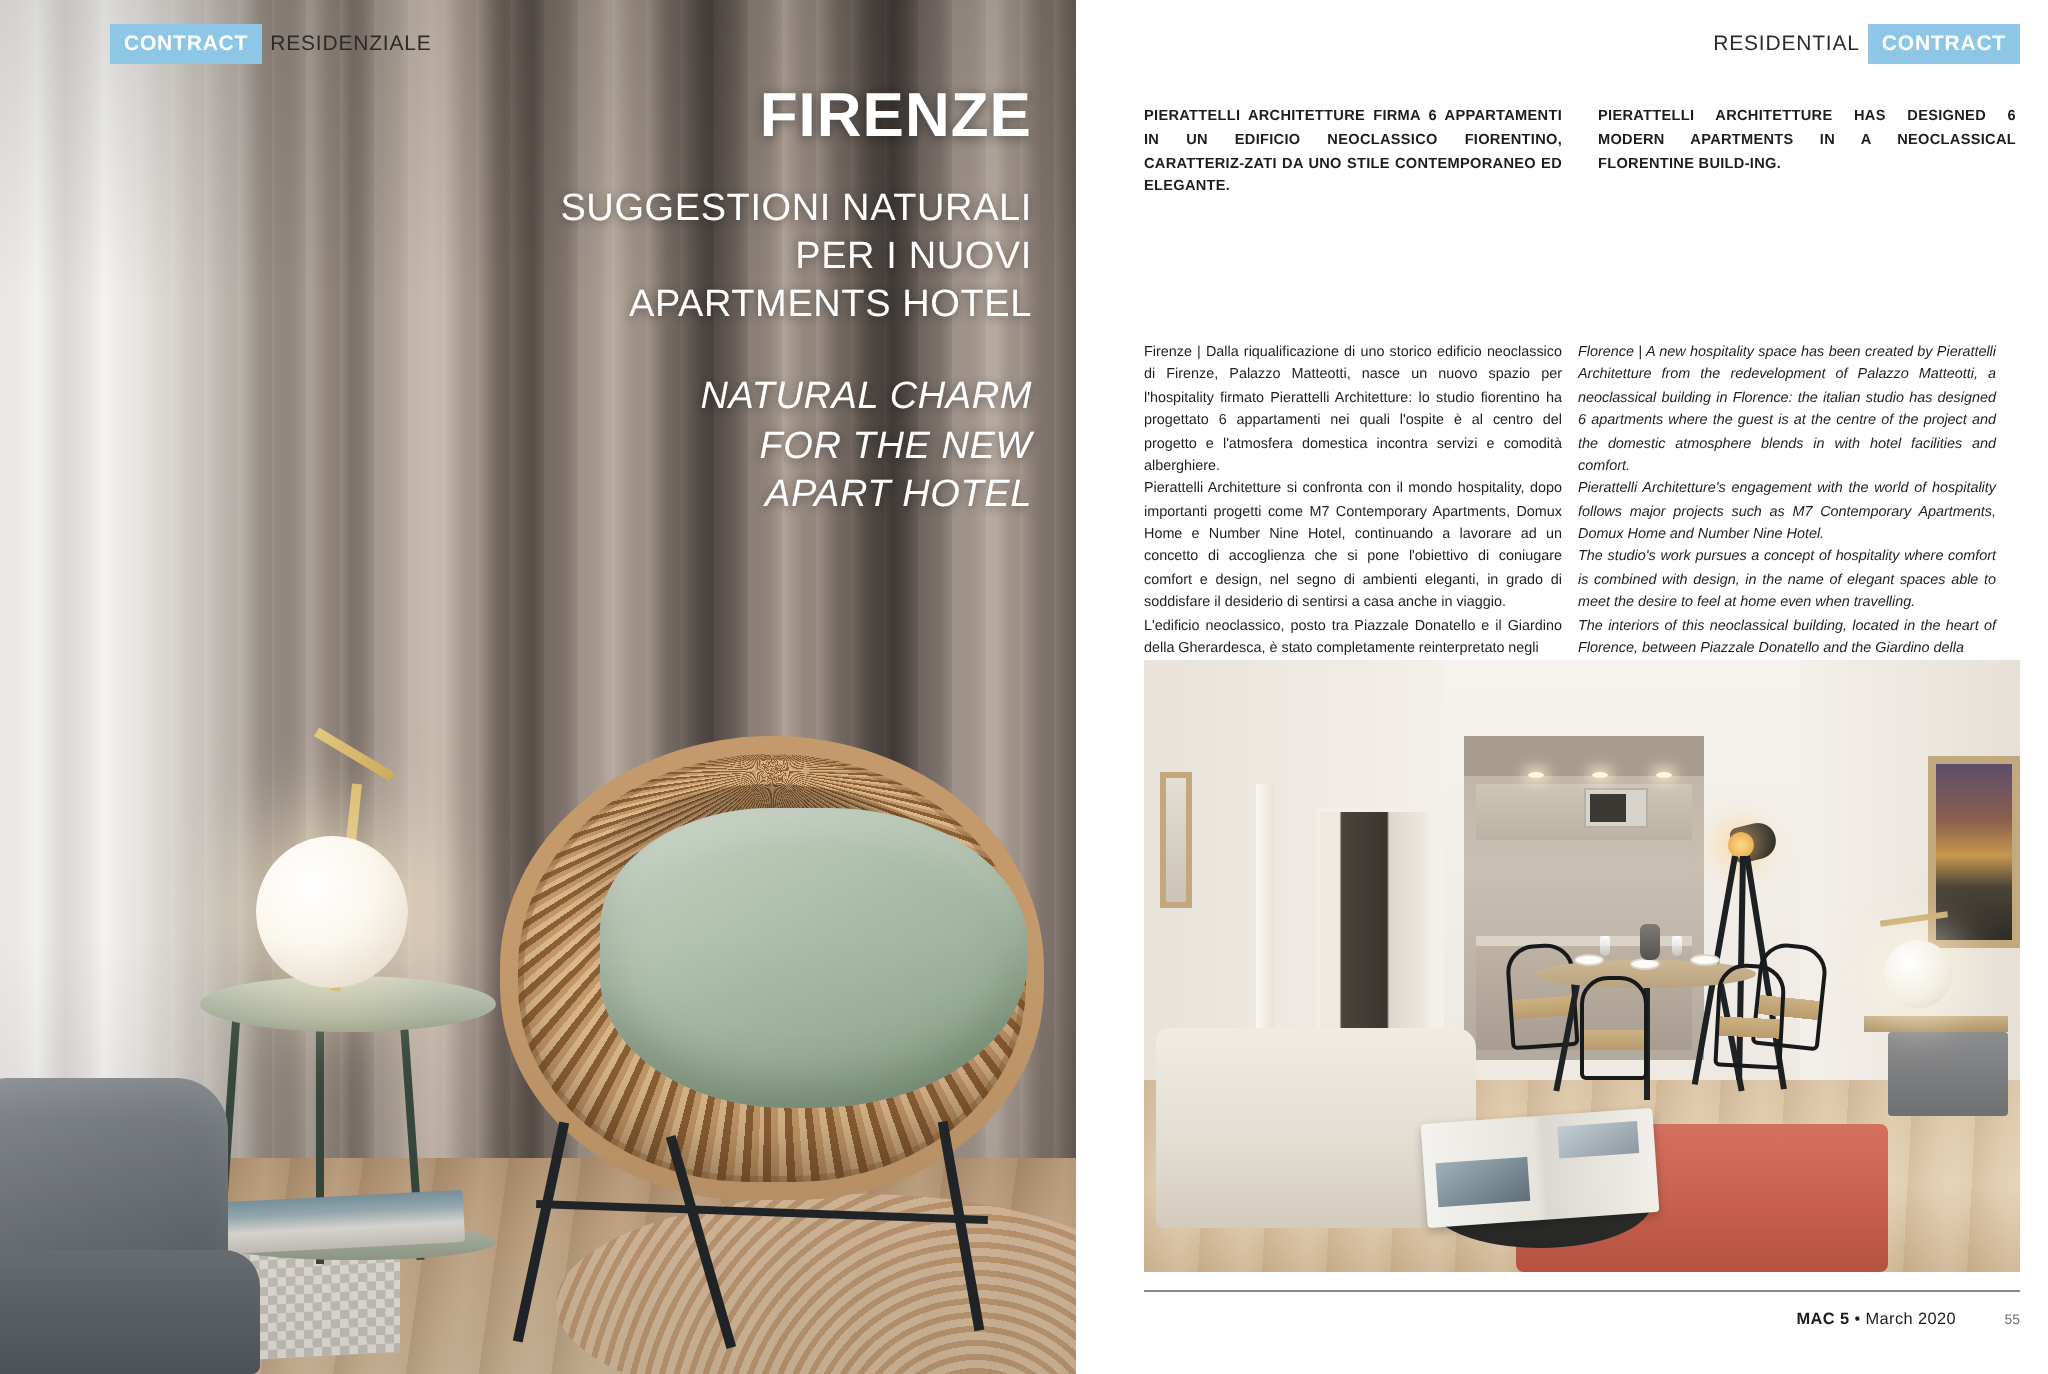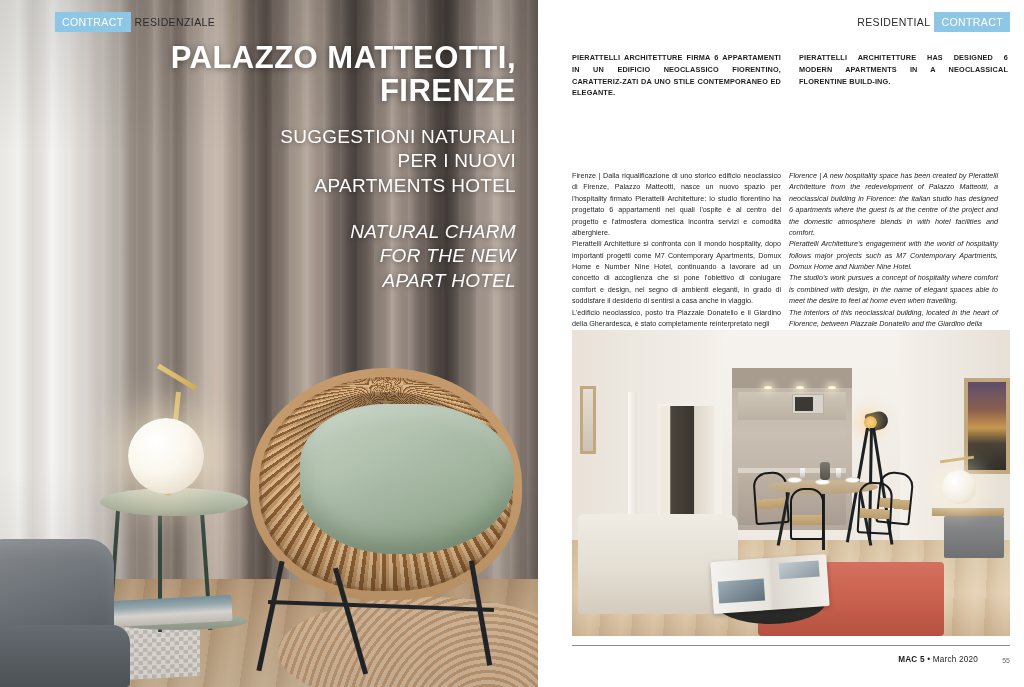--- a/index.html
+++ b/index.html
@@ -150,21 +150,21 @@
   .cl-bar { left:268px; top:604px; width:226px; height:4px; transform:rotate(2deg); }
 
   .header-left {
     position:absolute; left:55px; top:12px; display:flex; align-items:center;
     z-index:6;
   }
   .hdr-box {
     background:#8ec7e6; padding:4px 7px 4px 7px;
     display:flex; align-items:center;
   }
-  .hdr-box .kw { color:#fff; font-weight:normal; font-size:10.5px; letter-spacing:.4px; }
+  .hdr-box .kw { color:#fff; font-weight:bold; font-size:10.5px; letter-spacing:.4px; }
   .hdr-rest { color:#2b2b2b; font-size:10.5px; letter-spacing:.4px; margin-left:4px; }
 
   .title-block {
     position:absolute; right:22px; top:42px; text-align:right; z-index:6;
     color:#ffffff;
   }
   .main-title {
     font-size:31px; font-weight:bold; line-height:1.05; letter-spacing:.5px;
     text-shadow:0 1px 6px rgba(0,0,0,.42);
   }
@@ -418,21 +418,20 @@
     </div>
 
     <div class="header-left">
       <span class="hdr-box">
         <span class="kw">CONTRACT</span>
       </span>
       <span class="hdr-rest">RESIDENZIALE</span>
     </div>
 
     <div class="title-block">
-      <div class="main-title">PALAZZO MATTEOTTI,</div>
       <div class="main-title">FIRENZE</div>
 
       <div class="sub-title">
         <div>SUGGESTIONI NATURALI</div>
         <div>PER I NUOVI</div>
         <div>APARTMENTS HOTEL</div>
       </div>
 
       <div class="sub-title-it">
         <div>NATURAL CHARM</div>

